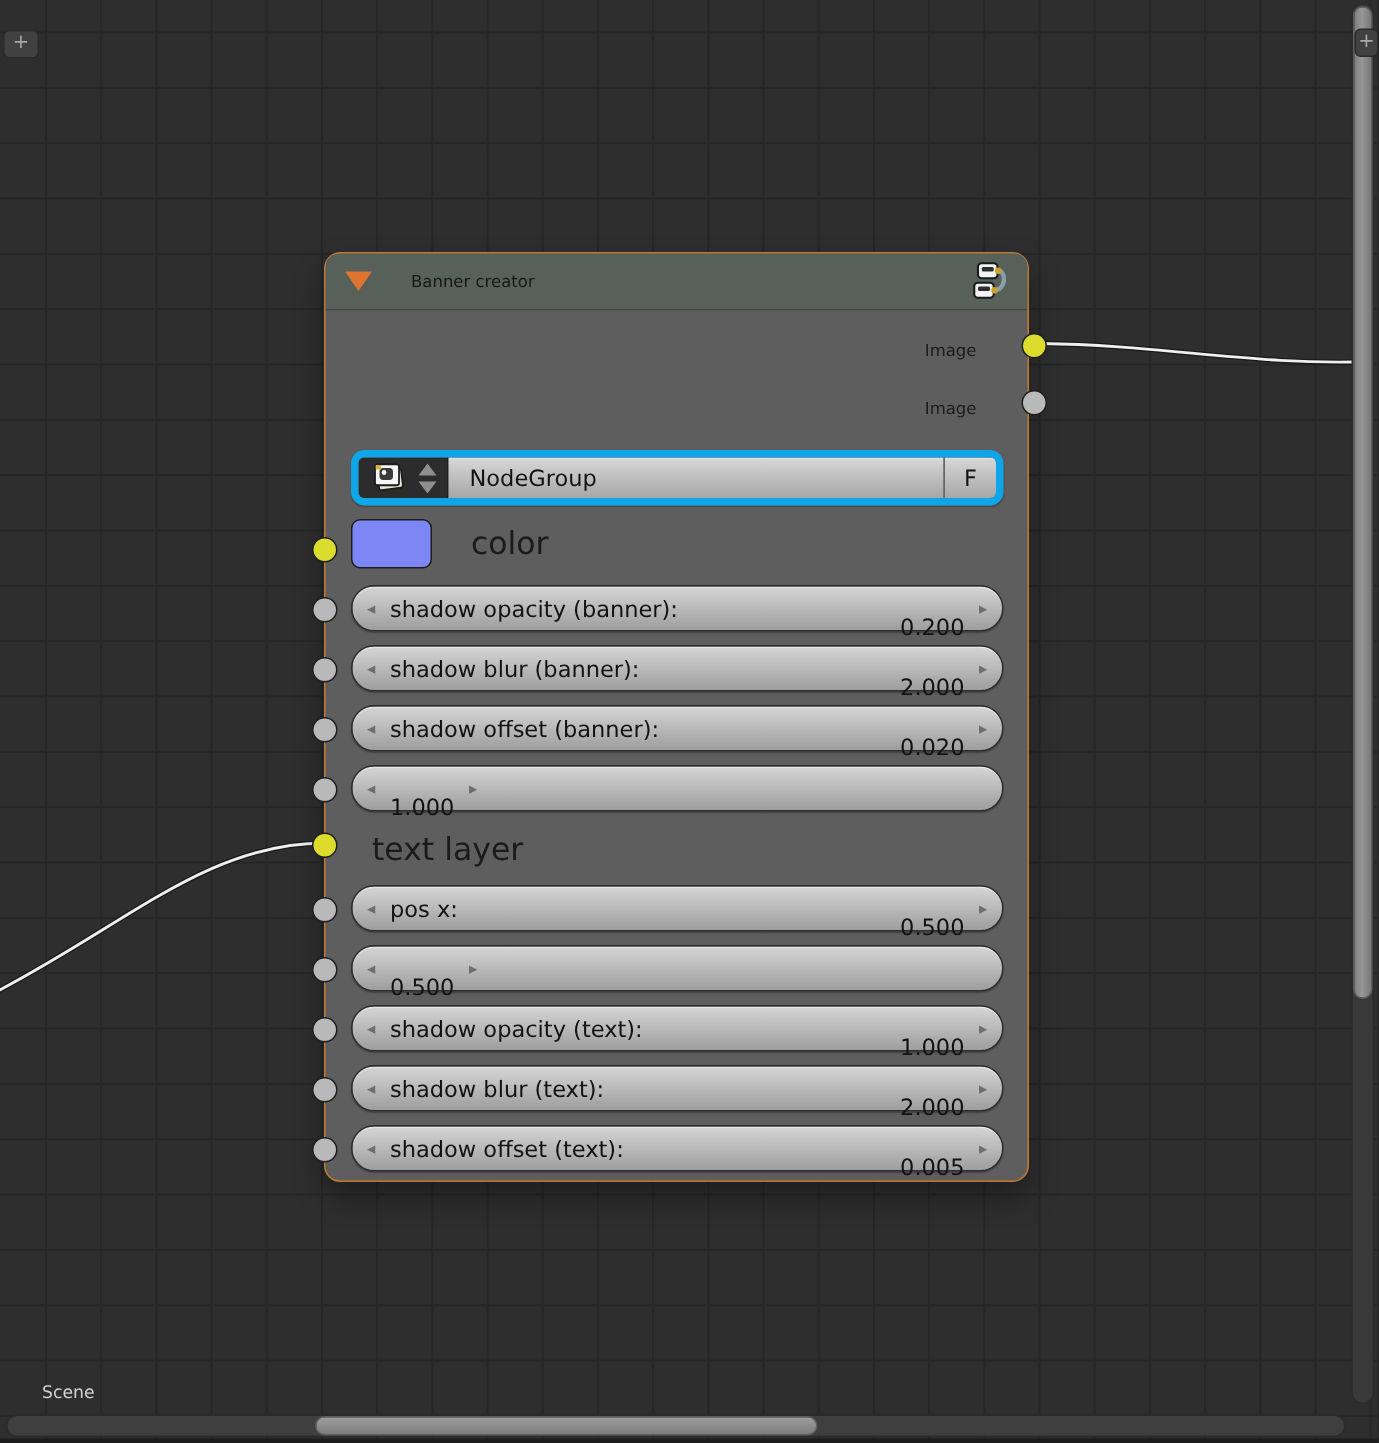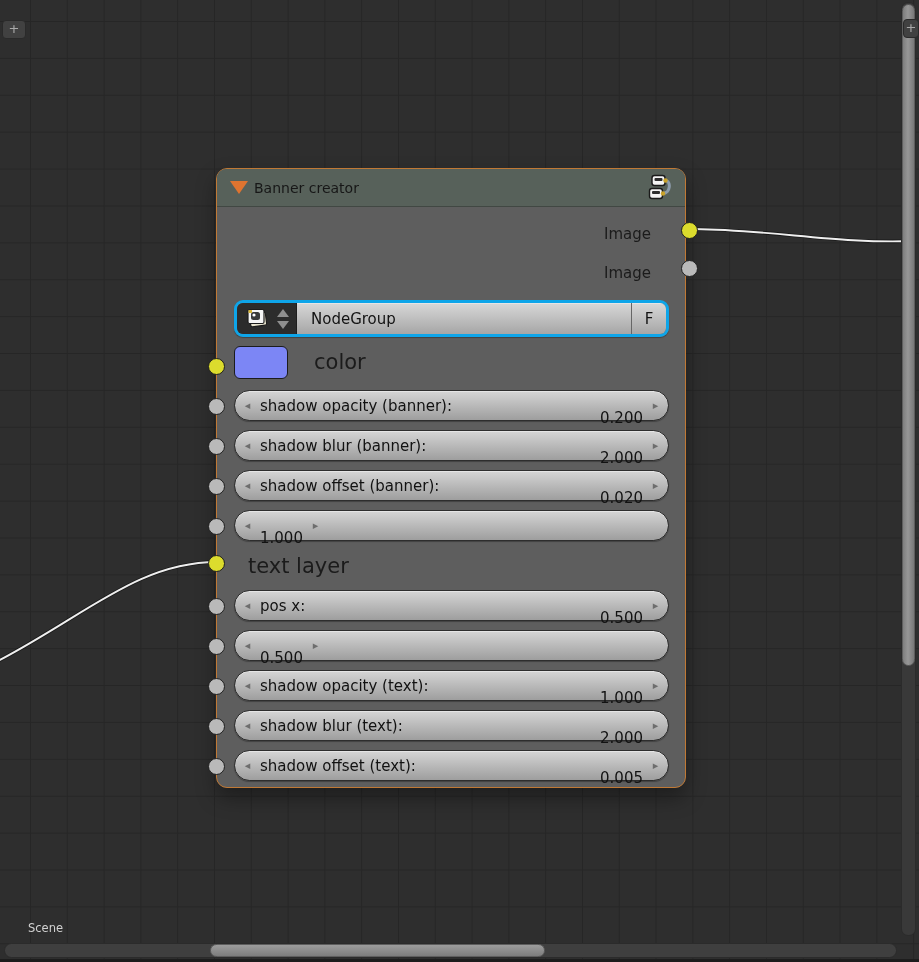--- a/index.html
+++ b/index.html
@@ -27,39 +27,39 @@
     position:absolute; left:0; top:0; right:0; height:37px;
     background:#57615a; border-radius:9px 9px 0 0;
     border-bottom:1px solid rgba(0,0,0,0.25);
     display:flex; align-items:center;
   }
   .collapse-tri{
     width:0;height:0;margin-left:13px;
     border-left:9px solid transparent;border-right:9px solid transparent;
     border-top:13px solid #de7430;
   }
-  .node-title{margin-left:6px;font-size:14px;color:#171717;}
+  .node-title{margin-left:26px;font-size:11px;color:#171717;}
   .group-icon{position:absolute; right:14px; top:3px;}
 
   .out-label{
     position:absolute; right:34px; width:200px; height:22px;
-    line-height:22px; text-align:right; font-size:15px; color:#1b1b1b;
+    line-height:22px; text-align:right; font-size:11px; color:#1b1b1b;
   }
 
   .socket{
     position:absolute; width:17px; height:17px; border-radius:50%;
     border:1.5px solid #1f1f1f; box-sizing:border-box; background:#b9b9b9;
   }
   .socket.left{left:-9px;}
   .socket.right{left:464px;}
 
   
   .gsel{
     position:absolute; left:17px; top:131px; width:435px; height:37px;
-    display:flex; border:3px solid #0ea5e9; border-radius:9px;
+    display:flex; border:5px solid #0ea5e9; border-radius:9px;
     box-sizing:border-box; overflow:hidden; box-shadow:0 1px 1px rgba(0,0,0,0.3);
   }
   .gsel .browse{
     width:59px; background:#2c2c2c; display:flex; align-items:center;
     justify-content:space-evenly; border-right:1px solid #1e1e1e;
   }
   .updown{display:flex; flex-direction:column; gap:4px; align-items:center;}
   .updown i{display:block;width:0;height:0;border-left:6px solid transparent;border-right:6px solid transparent;}
   .updown .up{border-bottom:8px solid #8f8f8f;}
   .updown .dn{border-top:8px solid #8f8f8f;}

